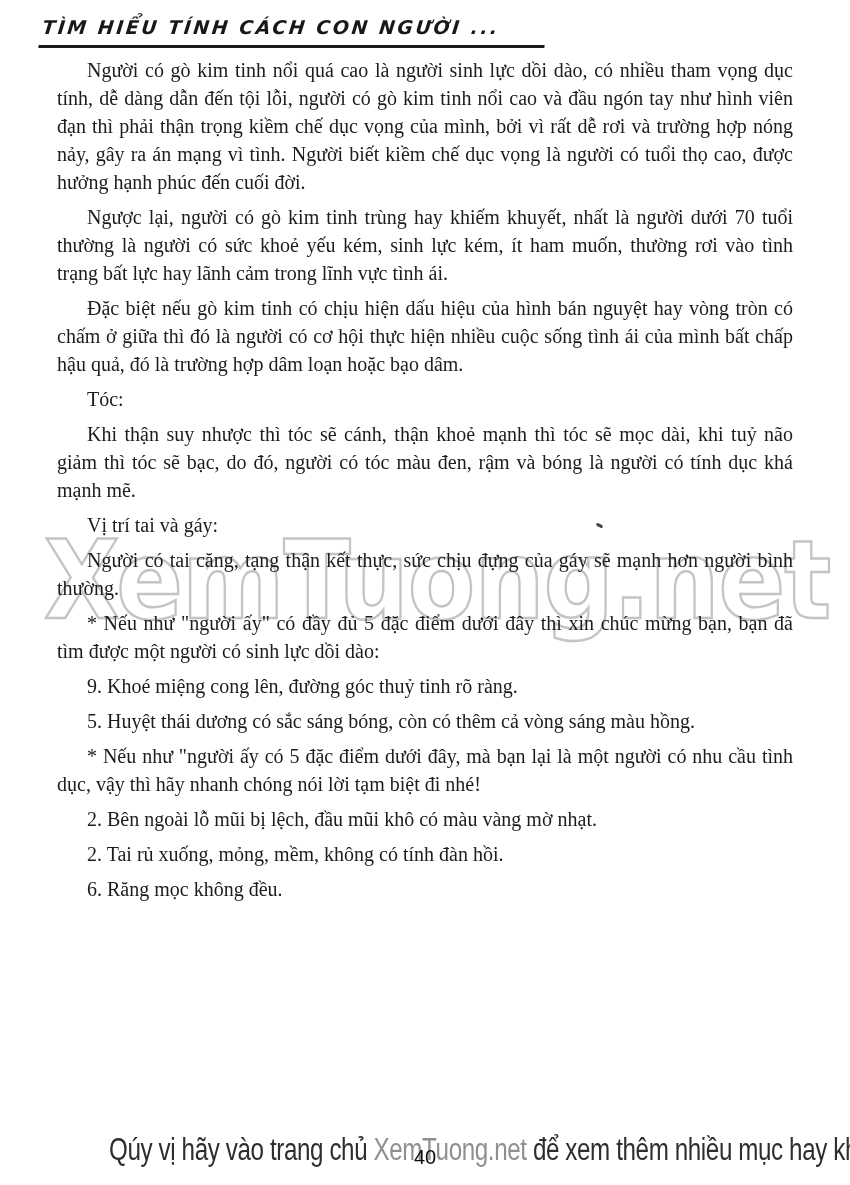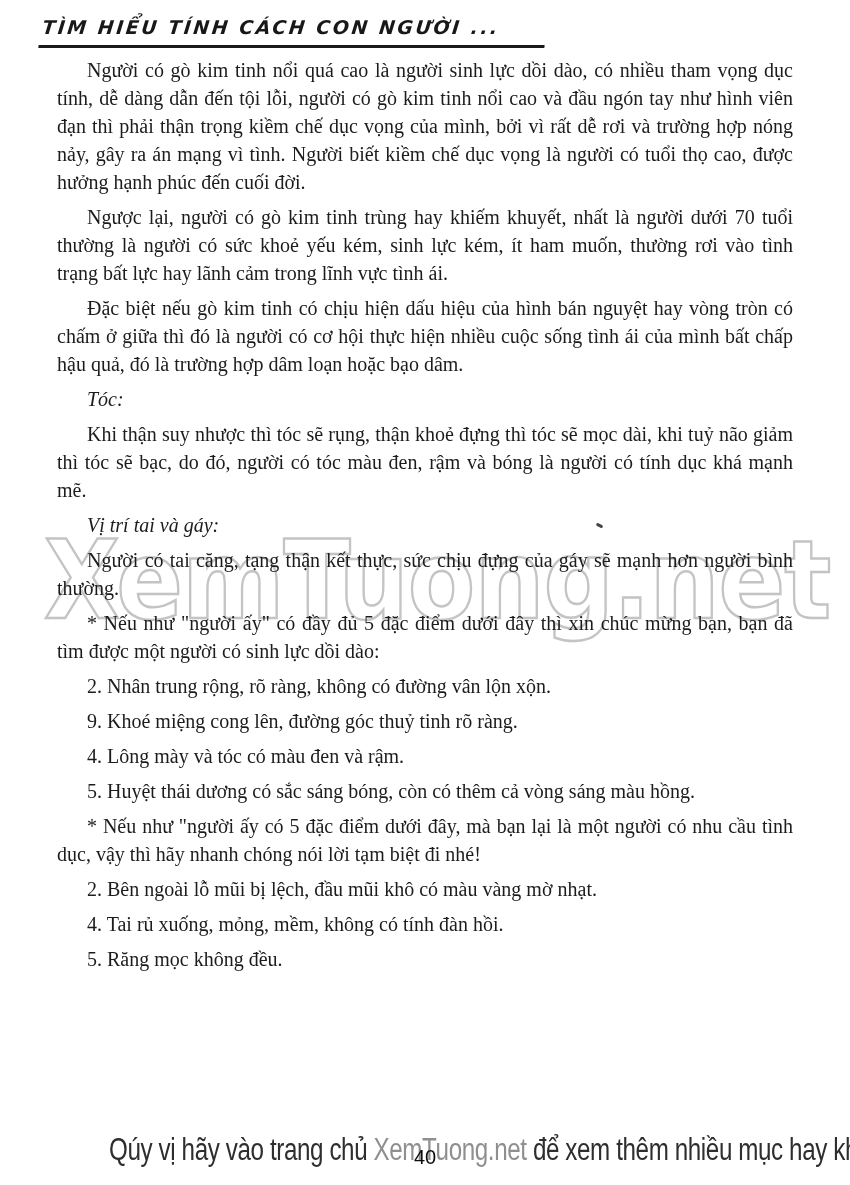--- a/index.html
+++ b/index.html
@@ -40,21 +40,20 @@
     z-index: 2;
     font-size: 20px;
     line-height: 28px;
     text-align: justify;
   }
   .content p {
     margin: 0 0 7px 0;
     text-indent: 30px;
   }
   .content p.subhead {
-    font-style: italic;
     text-align: left;
   }
 
   
   .watermark {
     position: absolute;
     top: 522px;
     left: 44px;
     z-index: 1;
     font-family: "DejaVu Sans", sans-serif;
@@ -125,32 +124,30 @@
 
   <div class="watermark">XemTuong.net</div>
 
   <span class="stray-mark"></span>
 
   <main class="content">
     <p>Người có gò kim tinh nổi quá cao là người sinh lực dồi dào, có nhiều tham vọng dục tính, dễ dàng dẫn đến tội lỗi, người có gò kim tinh nổi cao và đầu ngón tay như hình viên đạn thì phải thận trọng kiềm chế dục vọng của mình, bởi vì rất dễ rơi và trường hợp nóng nảy, gây ra án mạng vì tình. Người biết kiềm chế dục vọng là người có tuổi thọ cao, được hưởng hạnh phúc đến cuối đời.</p>
     <p>Ngược lại, người có gò kim tinh trùng hay khiếm khuyết, nhất là người dưới 70 tuổi thường là người có sức khoẻ yếu kém, sinh lực kém, ít ham muốn, thường rơi vào tình trạng bất lực hay lãnh cảm trong lĩnh vực tình ái.</p>
     <p>Đặc biệt nếu gò kim tinh có chịu hiện dấu hiệu của hình bán nguyệt hay vòng tròn có chấm ở giữa thì đó là người có cơ hội thực hiện nhiều cuộc sống tình ái của mình bất chấp hậu quả, đó là trường hợp dâm loạn hoặc bạo dâm.</p>
     <p class="subhead">Tóc:</p>
-    <p>Khi thận suy nhược thì tóc sẽ rụng, thận khoẻ đựng thì tóc sẽ mọc dài, khi tuỷ não giảm thì tóc sẽ bạc, do đó, người có tóc màu đen, rậm và bóng là người có tính dục khá mạnh mẽ.</p>
+    <p>Khi thận suy nhược thì tóc sẽ cánh, thận khoẻ mạnh thì tóc sẽ mọc dài, khi tuỷ não giảm thì tóc sẽ bạc, do đó, người có tóc màu đen, rậm và bóng là người có tính dục khá mạnh mẽ.</p>
     <p class="subhead">Vị trí tai và gáy:</p>
     <p>Người có tai căng, tạng thận kết thực, sức chịu đựng của gáy sẽ mạnh hơn người bình thường.</p>
     <p>* Nếu như "người ấy" có đầy đủ 5 đặc điểm dưới đây thì xin chúc mừng bạn, bạn đã tìm được một người có sinh lực dồi dào:</p>
-    <p>2. Nhân trung rộng, rõ ràng, không có đường vân lộn xộn.</p>
     <p>9. Khoé miệng cong lên, đường góc thuỷ tinh rõ ràng.</p>
-    <p>4. Lông mày và tóc có màu đen và rậm.</p>
     <p>5. Huyệt thái dương có sắc sáng bóng, còn có thêm cả vòng sáng màu hồng.</p>
     <p>* Nếu như "người ấy có 5 đặc điểm dưới đây, mà bạn lại là một người có nhu cầu tình dục, vậy thì hãy nhanh chóng nói lời tạm biệt đi nhé!</p>
     <p>2. Bên ngoài lỗ mũi bị lệch, đầu mũi khô có màu vàng mờ nhạt.</p>
-    <p>4. Tai rủ xuống, mỏng, mềm, không có tính đàn hồi.</p>
-    <p>5. Răng mọc không đều.</p>
+    <p>2. Tai rủ xuống, mỏng, mềm, không có tính đàn hồi.</p>
+    <p>6. Răng mọc không đều.</p>
   </main>
 
   <div class="footer">
     <span class="footer-line"><span>Qúy vị hãy vào trang chủ </span><span class="brand">XemTuong.net</span><span> để xem thêm nhiều mục hay khác</span></span>
     <span class="page-number">40</span>
   </div>
 
 </div>
 
 </body></html>

